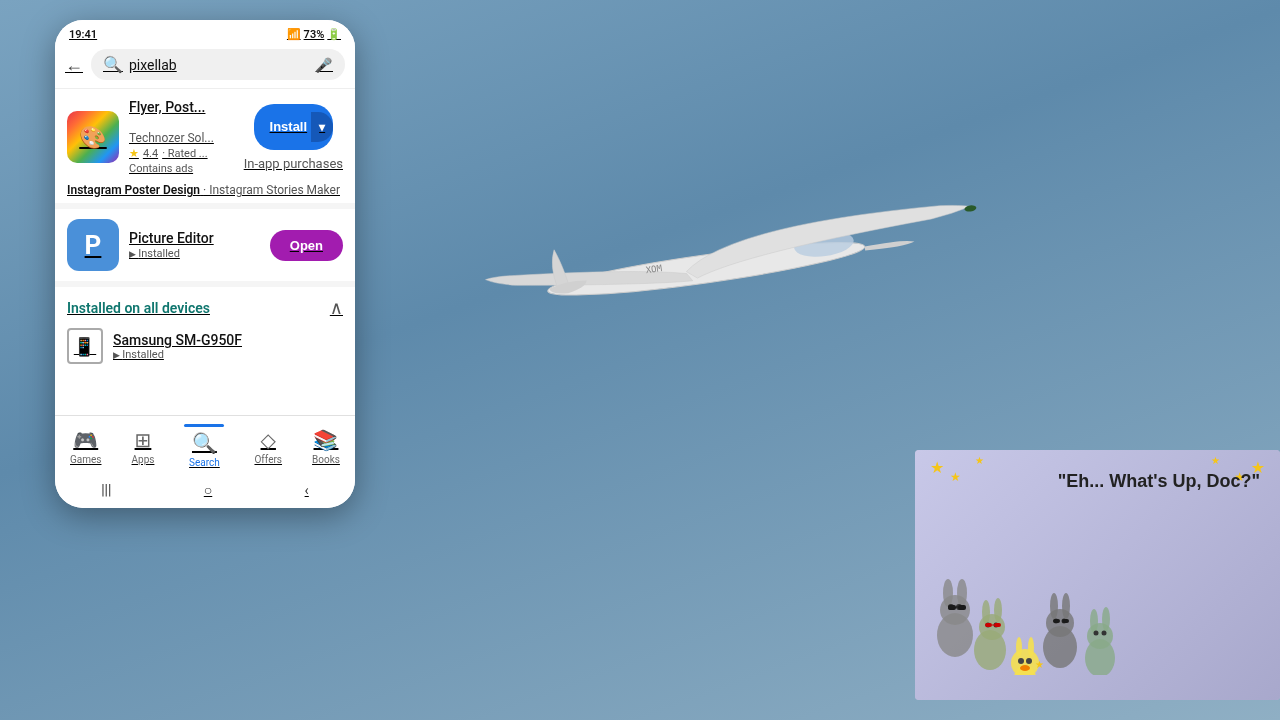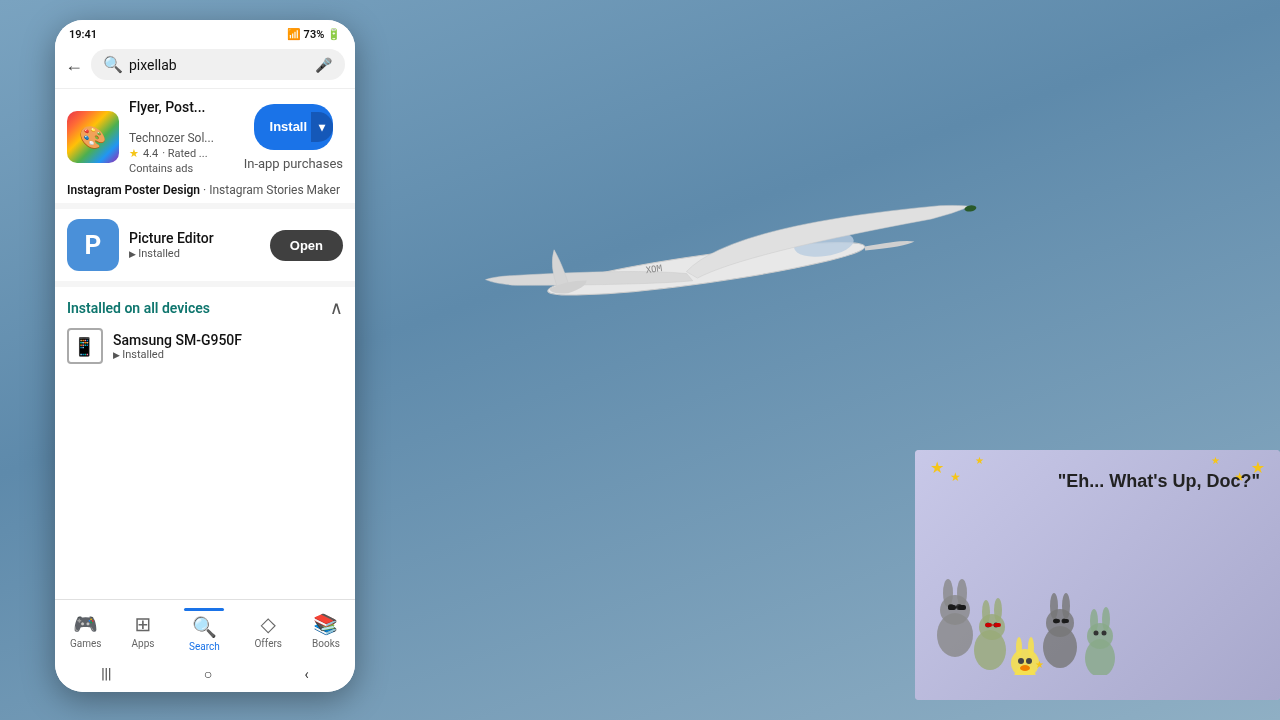--- a/index.html
+++ b/index.html
@@ -72,27 +72,28 @@
       color: #f5c518;
       font-size: 16px;
     }
 
     
     .phone {
       position: absolute;
       top: 20px;
       left: 55px;
       width: 300px;
-      height: 672px;
+      height: 488px;
       background: #fff;
       border-radius: 28px;
       box-shadow: 0 8px 32px rgba(0,0,0,0.35);
       overflow: hidden;
       display: flex;
       flex-direction: column;
+      text-decoration: underline;
     }
 
     
     .status-bar {
       background: #fff;
       padding: 8px 14px 4px;
       display: flex;
       justify-content: space-between;
       align-items: center;
       font-size: 11px;
@@ -281,21 +282,21 @@
       display: flex;
       align-items: center;
       justify-content: center;
       font-size: 26px;
       font-weight: bold;
       color: #fff;
       flex-shrink: 0;
     }
 
     .open-btn {
-      background: #404040;
+      background: #a21caf;
       color: #fff;
       border: none;
       border-radius: 20px;
       padding: 8px 20px;
       font-size: 13px;
       font-weight: 600;
       cursor: pointer;
       flex-shrink: 0;
     }
 

